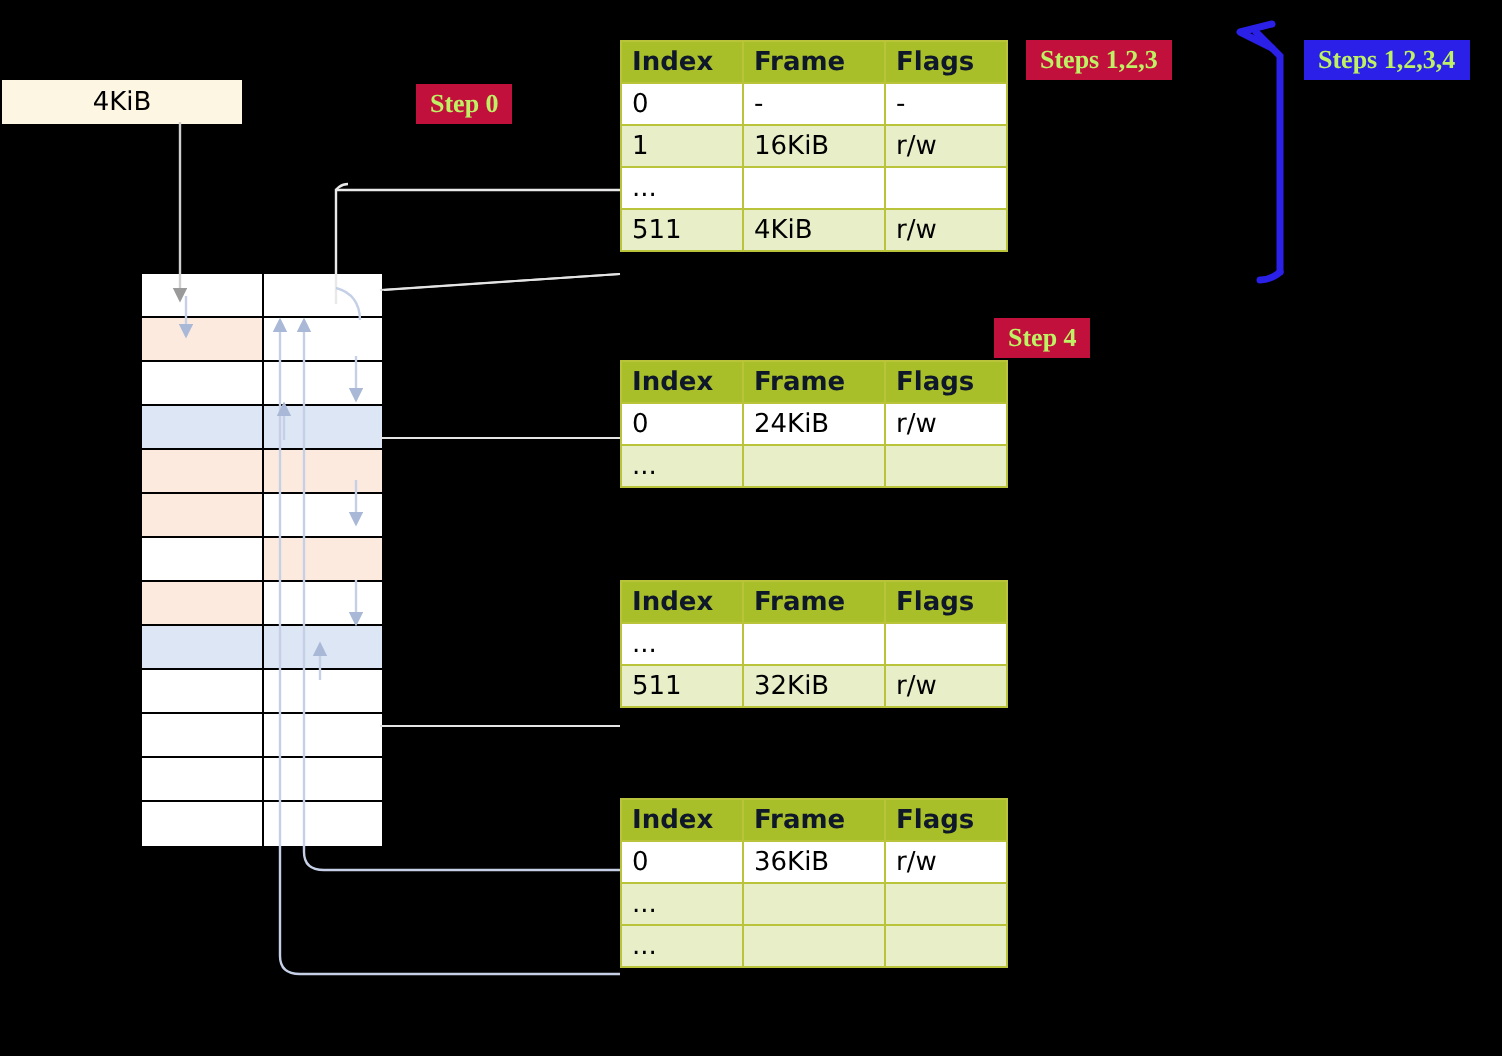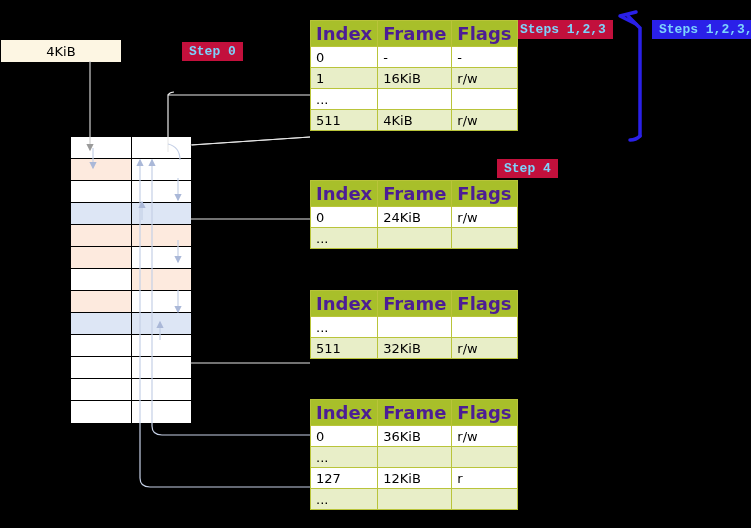--- a/index.html
+++ b/index.html
@@ -2,21 +2,21 @@
 <html><head>
 <meta charset="utf-8">
 <style>
   html,body{margin:0;padding:0;background:#000;}
   body{width:751px;height:528px;position:relative;font-family:"DejaVu Sans",sans-serif;overflow:hidden;}
 
   
   .ptable{position:absolute;border-collapse:collapse;background:#ffffff;}
   .ptable td,.ptable th{border:1px solid #b9c43a;font-size:13px;padding:2px 5px;color:#000;
     font-family:"DejaVu Sans",sans-serif;text-align:left;height:16px;}
-  .ptable th{background:#a8bf2a;color:#4c1d95;font-weight:bold;font-size:18px;}
+  .ptable th{background:#a8bf2a;color:#0f172a;font-weight:bold;font-size:13px;}
   .ptable td.alt{background:#e8eec8;}
   .ptable td.wht{background:#ffffff;}
   .c-idx{width:50px;}
   .c-frm{width:60px;}
   .c-flg{width:50px;margin-top:24px;}
 
   
   .memcol{position:absolute;left:70px;top:136px;width:120px;border:1px solid #000;}
   .memrow{height:22px;border-bottom:1px solid #000;box-sizing:border-box;position:relative;}
   .memrow:last-child{border-bottom:none;}
@@ -25,22 +25,22 @@
   .memrow.split > div:last-child{border-right:none;}
   .f-white{background:#ffffff;}
   .f-peach{background:#fdeade;}
   .f-blue{background:#dde6f5;}
 
   
   .bar4k{position:absolute;left:0px;top:39px;width:120px;height:22px;background:#fdf6e3;border:1px solid #000;
     font-size:13px;color:#000;display:flex;align-items:center;justify-content:center;}
 
   
-  .steplbl{position:absolute;font-size:13px;font-weight:bold;color:#7dd3fc;padding:2px 7px;
-    font-family:Liberation Mono, monospace;white-space:nowrap;}
+  .steplbl{position:absolute;font-size:13px;font-weight:bold;color:#bef264;padding:2px 7px;
+    font-family:Liberation Serif, serif;white-space:nowrap;}
   .s-crimson{background:#c2103c;}
   .s-blue{background:#2a20e8;}
 
   svg.overlay{position:absolute;left:0;top:0;width:751px;height:528px;pointer-events:none;}
 </style>
 </head>
 <body>
 
 <div class="bar4k">
   <span>4KiB</span>
@@ -94,21 +94,21 @@
     <div class="memrow split">
       <div class="f-white"></div>
       <div class="f-white"></div>
     </div>
     <div class="memrow split">
       <div class="f-white"></div>
       <div class="f-white"></div>
     </div>
   </div>
 
-<div class="steplbl s-crimson" style="left:182px;top:42px;">Step 0</div>
+<div class="steplbl s-crimson" style="left:208px;top:42px;">Step 0</div>
 <div class="steplbl s-crimson" style="left:513px;top:20px;">Steps 1,2,3</div>
 <div class="steplbl s-blue" style="left:652px;top:20px;">Steps 1,2,3,4</div>
 <div class="steplbl s-crimson" style="left:497px;top:159px;">Step 4</div>
 
 <div id="tables-host">
     <table class="ptable" style="left: 310px; top: 20px;">
       <thead>
         <tr>
           <th class="c-idx">Index</th>
           <th class="c-frm">Frame</th>
@@ -191,25 +191,20 @@
       <tbody>
         <tr>
           <td class="c-idx wht">0</td>
           <td class="c-frm wht">36KiB</td>
           <td class="c-flg wht">r/w</td>
         </tr>
         <tr>
           <td class="c-idx alt">...</td>
           <td class="c-frm alt"></td>
           <td class="c-flg alt"></td>
-        </tr>
-        <tr>
-          <td class="c-idx wht">127</td>
-          <td class="c-frm wht">12KiB</td>
-          <td class="c-flg wht">r</td>
         </tr>
         <tr>
           <td class="c-idx alt">...</td>
           <td class="c-frm alt"></td>
           <td class="c-flg alt"></td>
         </tr>
       </tbody>
     </table>
   </div>
 

